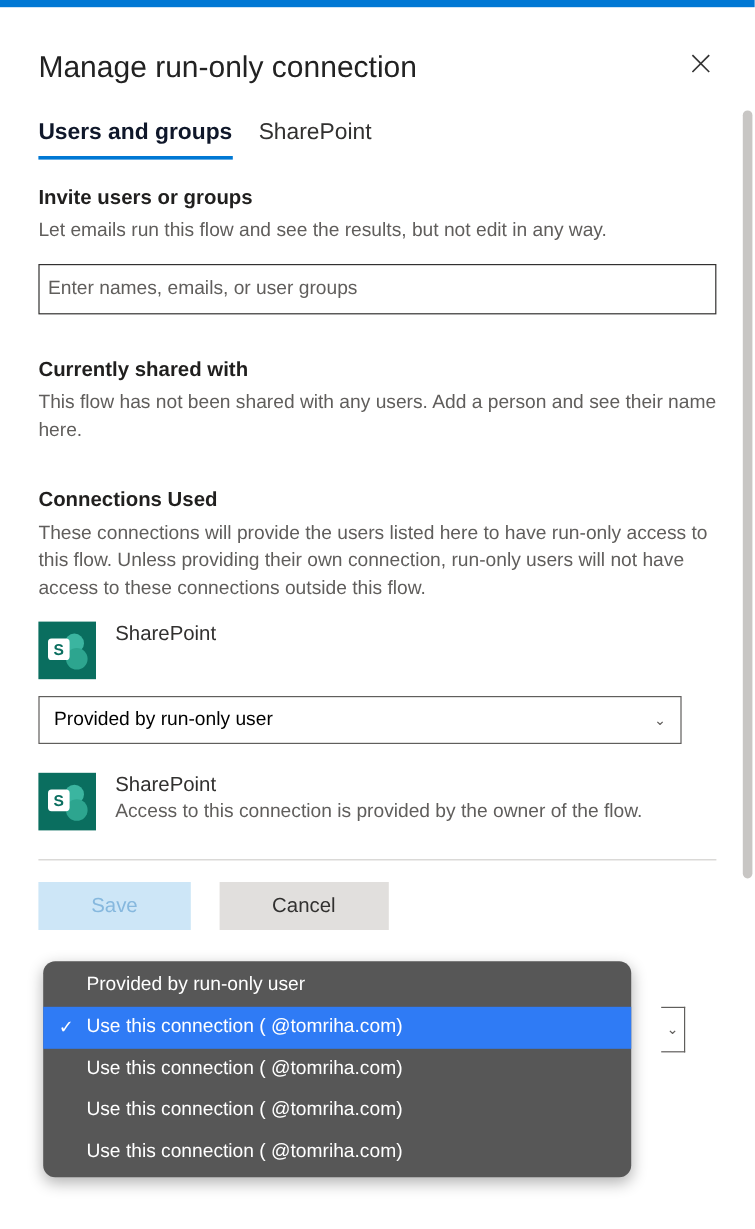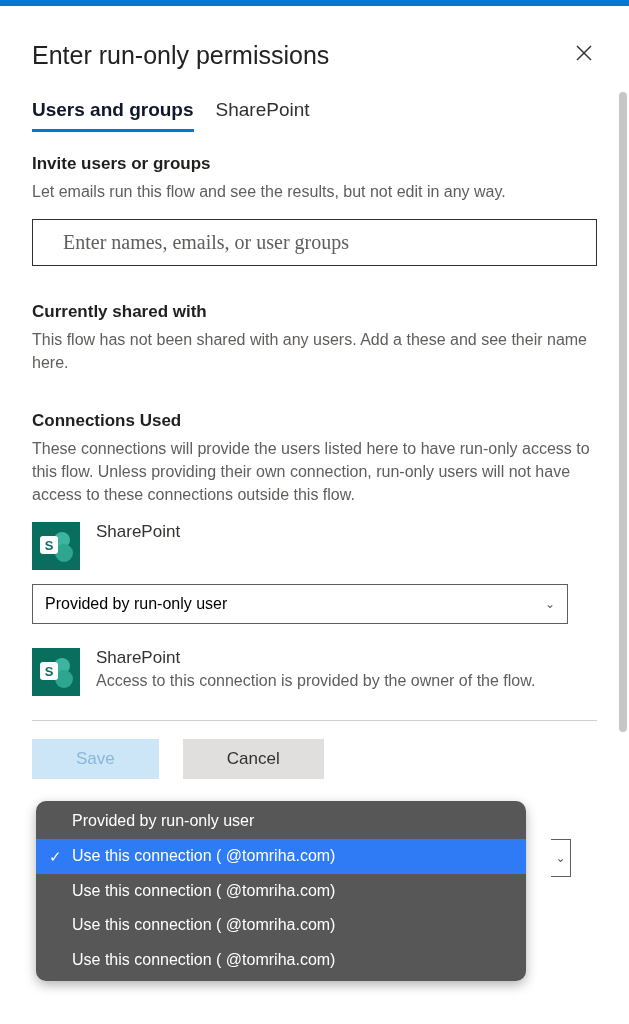--- a/index.html
+++ b/index.html
@@ -40,25 +40,25 @@
       font-weight: 600;
     }
     .tab.active { color: #0f172a; border-bottom-color: #0078d4; }
     .tab.inactive { color: #323130; font-weight: 400; }
     .content { padding: 0 32px; }
     .section { margin-bottom: 36px; }
     .section-title { font-size: 17px; font-weight: 600; color: #201f1e; margin-bottom: 6px; }
     .section-desc { font-size: 16px; color: #605e5c; line-height: 1.45; margin-bottom: 16px; }
     .text-input {
       width: 100%;
-      padding: 11px 30px;
-      font-size: 20px;
+      padding: 11px 7px;
+      font-size: 16px;
       border: 1px solid #323130;
       outline: none;
-      font-family: Liberation Serif, serif;
+      font-family: Liberation Sans, sans-serif;
     }
     .text-input::placeholder { color: #605e5c; }
     .conn-block { margin-bottom: 24px; }
     .conn-row { display: flex; gap: 16px; align-items: flex-start; margin-bottom: 14px; }
     .conn-icon {
       width: 48px;
       height: 48px;
       background: #0a6e5f;
       display: flex;
       align-items: center;
@@ -165,21 +165,21 @@
       border-radius: 4px;
     }
   </style>
 </head>
 <body>
 
 <div class="top-bar"></div>
 
 <div class="page">
   <div class="header">
-    <div class="title">Enter run-only permissions</div>
+    <div class="title">Manage run-only connection</div>
     <div class="close-btn">
       <svg width="18" height="18" viewBox="0 0 18 18">
           <line x1="2" y1="2" x2="16" y2="16" stroke="#333" stroke-width="1.4"></line>
           <line x1="16" y1="2" x2="2" y2="16" stroke="#333" stroke-width="1.4"></line>
         </svg>
     </div>
   </div>
 
   <div class="tabs">
     <div class="tab active">Users and groups</div>
@@ -188,21 +188,21 @@
 
   <div class="content">
     <div class="section">
       <div class="section-title">Invite users or groups</div>
       <div class="section-desc">Let emails run this flow and see the results, but not edit in any way.</div>
       <input class="text-input" type="text" placeholder="Enter names, emails, or user groups" style="">
     </div>
 
     <div class="section">
       <div class="section-title">Currently shared with</div>
-      <div class="section-desc">This flow has not been shared with any users. Add a these and see their name here.</div>
+      <div class="section-desc">This flow has not been shared with any users. Add a person and see their name here.</div>
     </div>
 
     <div class="section" style="margin-bottom:18px;">
       <div class="section-title">Connections Used</div>
       <div class="section-desc">These connections will provide the users listed here to have run-only access to this flow. Unless providing their own connection, run-only users will not have access to these connections outside this flow.</div>
 
       <div class="conn-block">
         <div class="conn-row">
           <div class="conn-icon">
             <div class="sp-c1"></div>

